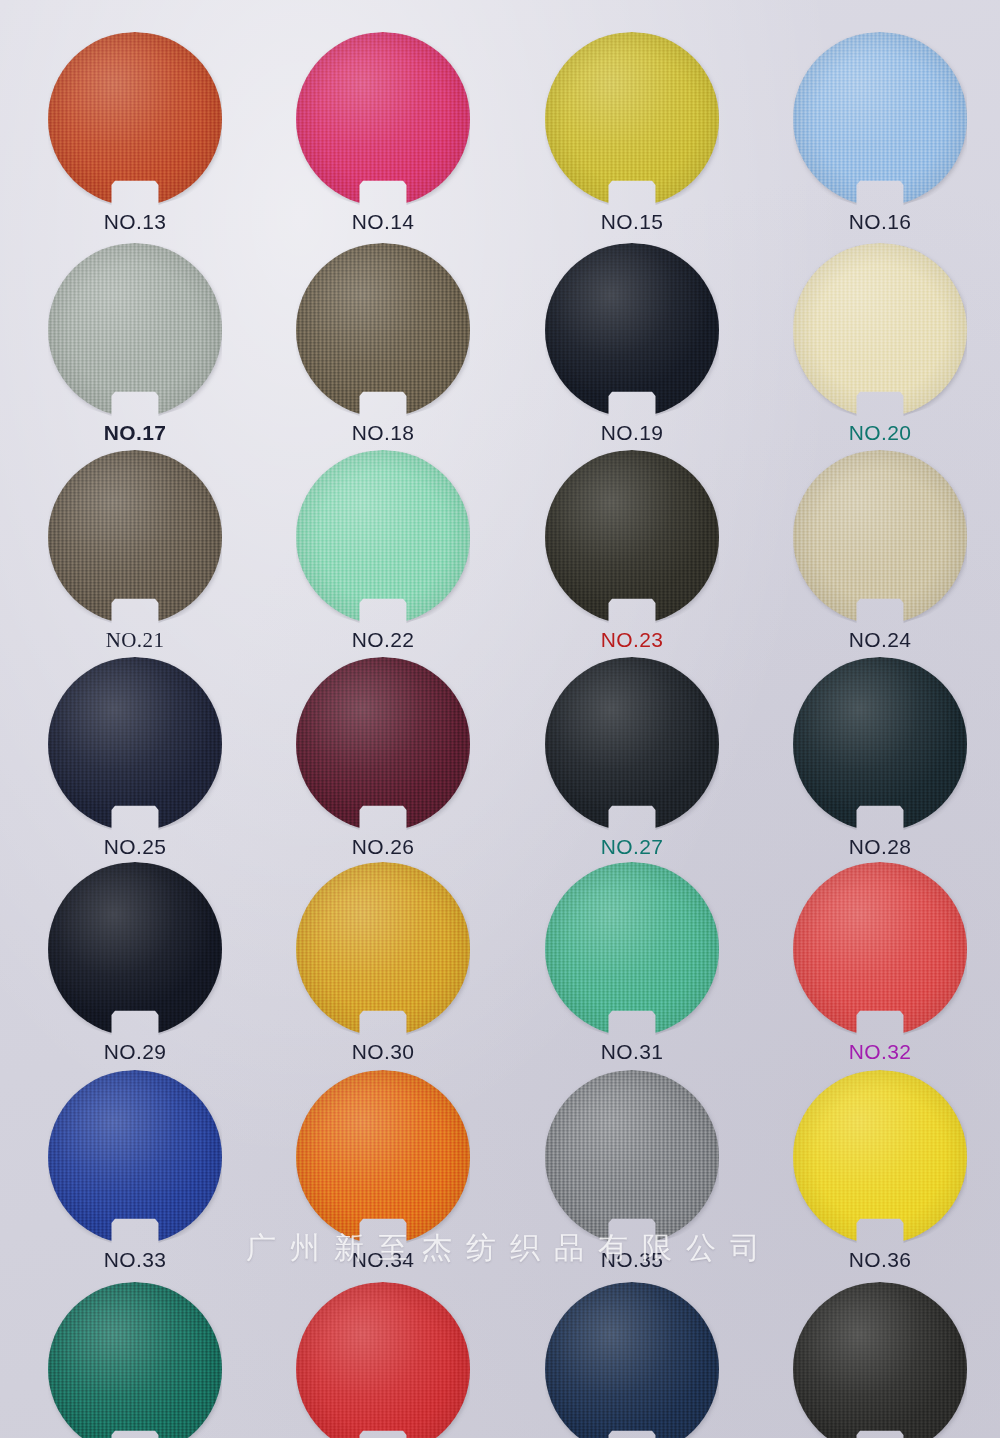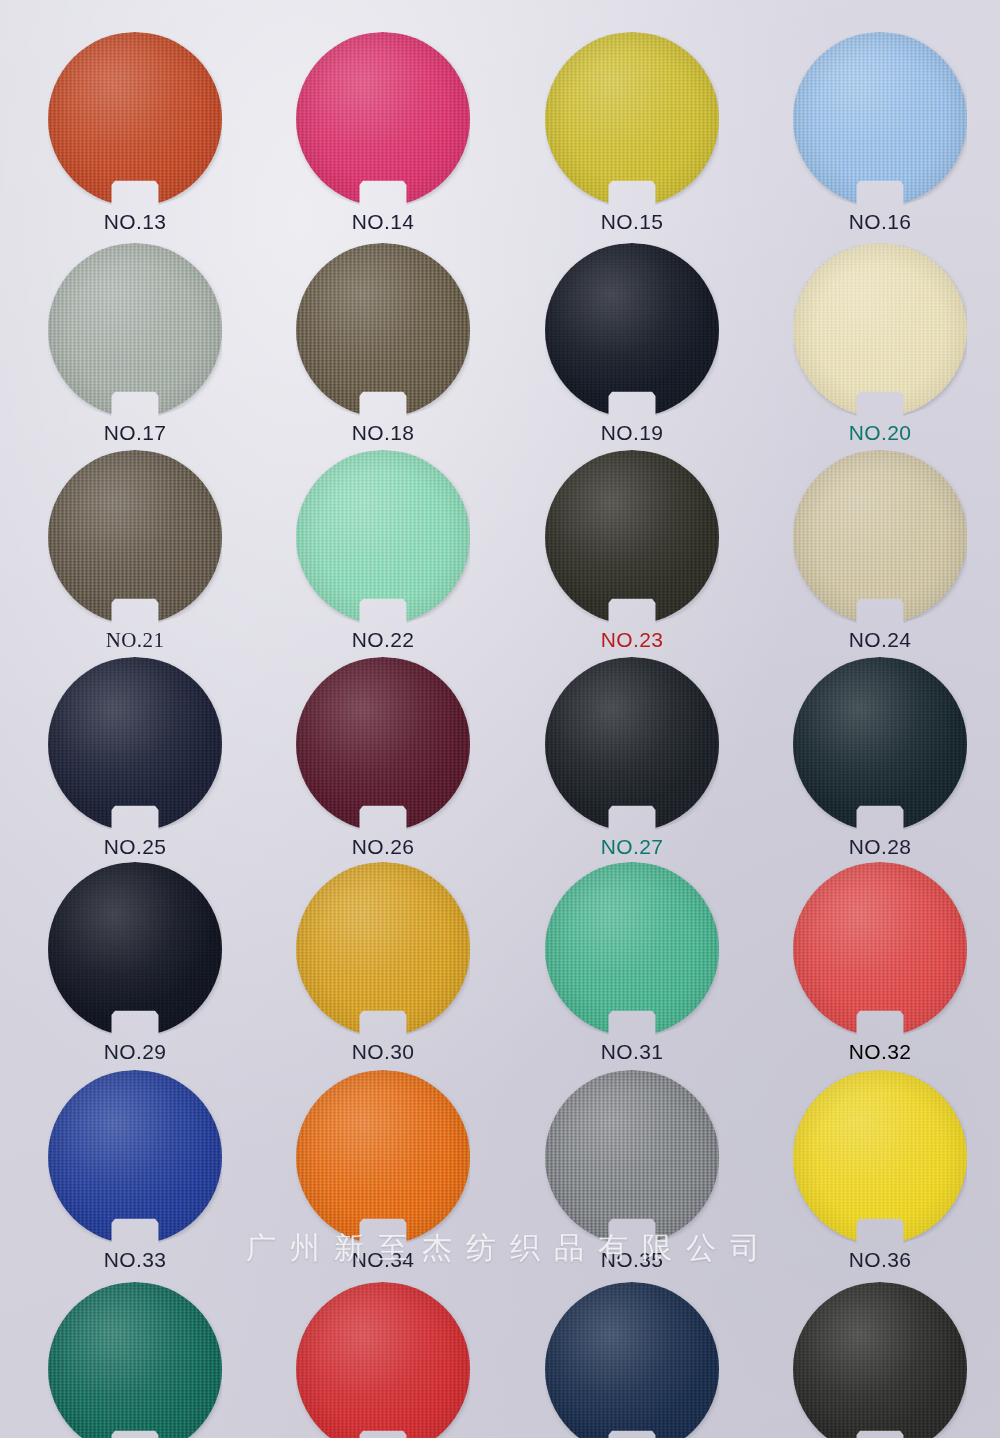--- a/index.html
+++ b/index.html
@@ -167,21 +167,21 @@
           <div class="knit"></div>
           <div class="shade"></div>
         </div>
         <div class="label" style="color: rgb(28, 31, 51);">NO.16</div>
       </div>
       <div class="cell" style="left: 48px; top: 243px; width: 174px;">
         <div class="swatch" style="background: rgb(169, 177, 171); width: 174px; height: 174px;">
           <div class="knit"></div>
           <div class="shade"></div>
         </div>
-        <div class="label" style="color: rgb(28, 31, 51);">NO.17</div>
+        <div class="label" style="color: rgb(28, 31, 51); font-weight: bold;">NO.17</div>
       </div>
       <div class="cell" style="left: 296px; top: 243px; width: 174px;">
         <div class="swatch" style="background: rgb(110, 99, 80); width: 174px; height: 174px;">
           <div class="knit"></div>
           <div class="shade"></div>
         </div>
         <div class="label" style="color: rgb(28, 31, 51);">NO.18</div>
       </div>
       <div class="cell" style="left: 545px; top: 243px; width: 174px;">
         <div class="swatch" style="background: rgb(23, 28, 39); width: 174px; height: 174px;">
@@ -272,21 +272,21 @@
           <div class="knit"></div>
           <div class="shade"></div>
         </div>
         <div class="label" style="color: rgb(28, 31, 51);">NO.31</div>
       </div>
       <div class="cell" style="left: 793px; top: 862px; width: 174px;">
         <div class="swatch" style="background: rgb(220, 79, 79); width: 174px; height: 174px;">
           <div class="knit"></div>
           <div class="shade"></div>
         </div>
-        <div class="label" style="color: #000000;">NO.32</div>
+        <div class="label" style="color: #a21caf;">NO.32</div>
       </div>
       <div class="cell" style="left: 48px; top: 1070px; width: 174px;">
         <div class="swatch" style="background: rgb(41, 66, 155); width: 174px; height: 174px;">
           <div class="knit"></div>
           <div class="shade"></div>
         </div>
         <div class="label" style="color: rgb(28, 31, 51);">NO.33</div>
       </div>
       <div class="cell" style="left: 296px; top: 1070px; width: 174px;">
         <div class="swatch" style="background: rgb(226, 113, 29); width: 174px; height: 174px;">

